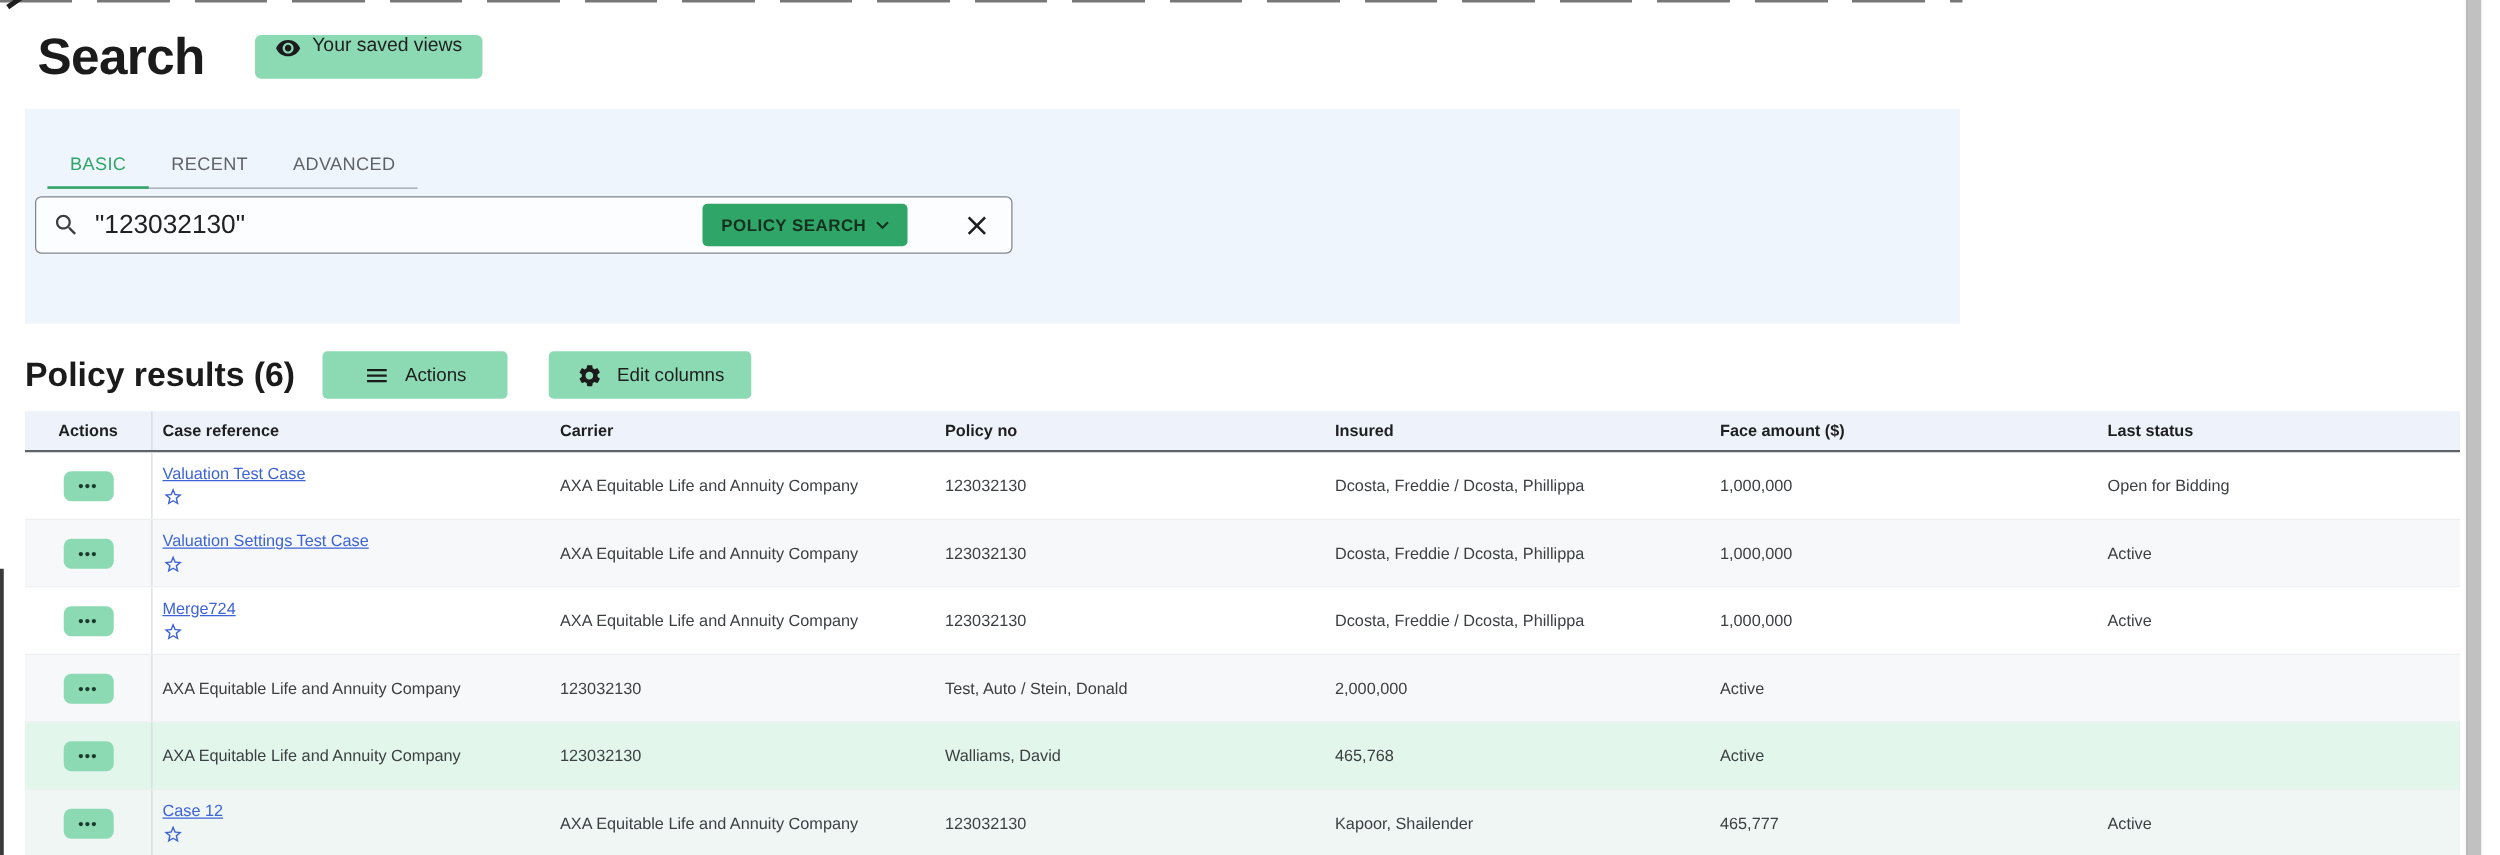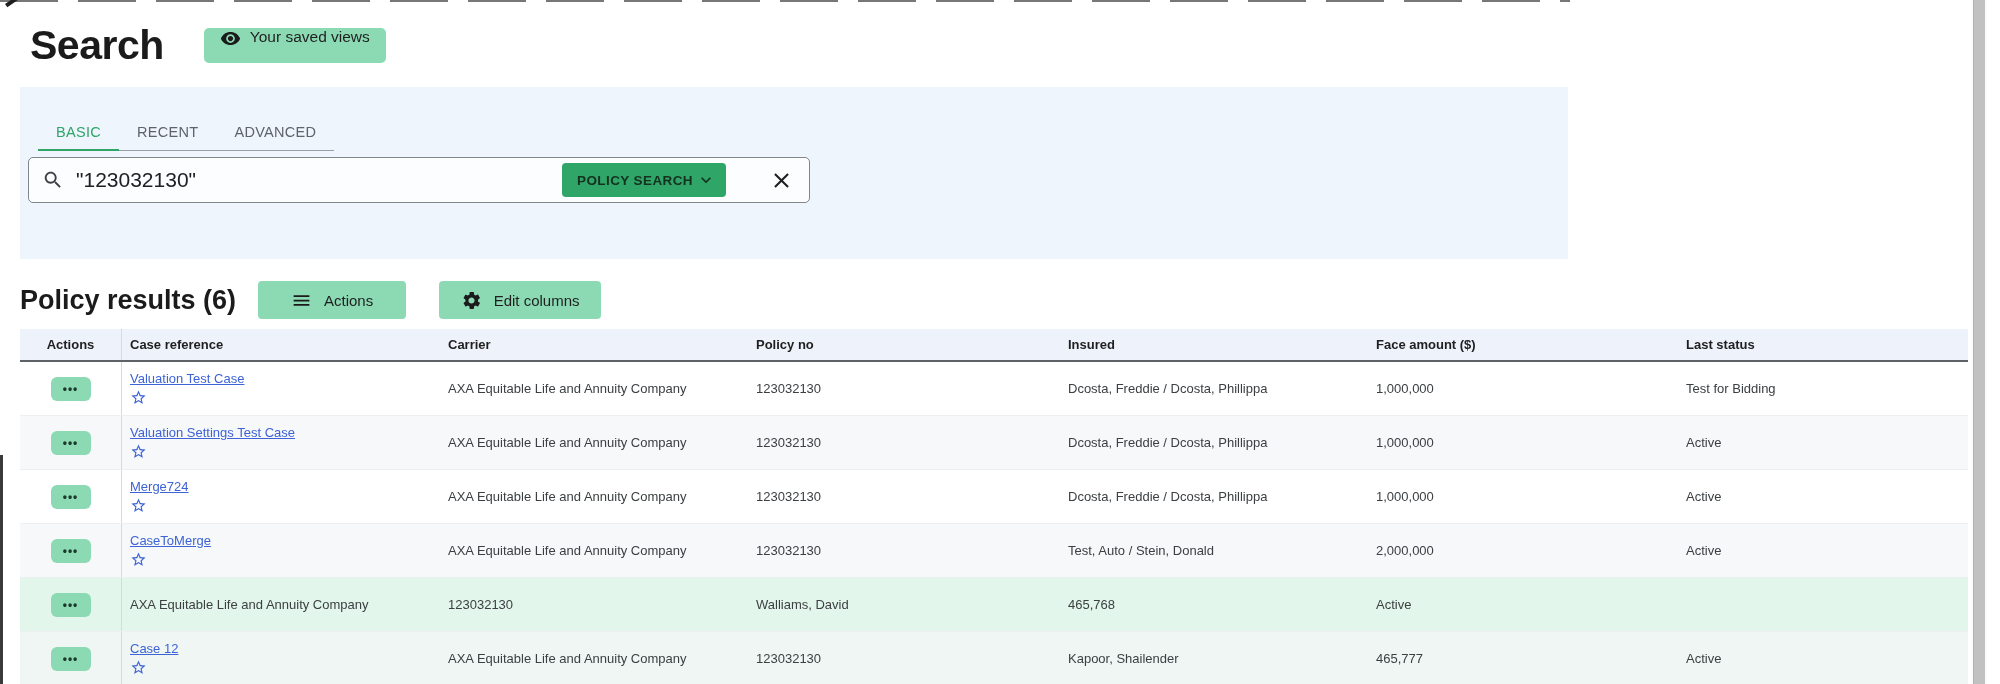--- a/index.html
+++ b/index.html
@@ -184,21 +184,21 @@
     </div>
     <div class="c-case">
       <a class="case-link">Valuation Test Case</a><span class="star-icon"><svg width="17" height="17" viewBox="0 0 24 24" fill="#3d63d6">
               <path d="M22 9.24l-7.19-.62L12 2 9.19 8.63 2 9.24l5.46 4.73L5.82 21 12 17.27 18.18 21l-1.63-7.03L22 9.24zM12 15.4l-3.76 2.27 1-4.28-3.32-2.88 4.38-.38L12 6.1l1.71 4.04 4.38.38-3.32 2.88 1 4.28L12 15.4z"></path>
             </svg></span>
     </div>
     <div class="c-carrier">AXA Equitable Life and Annuity Company</div>
     <div class="c-policy">123032130</div>
     <div class="c-insured">Dcosta, Freddie / Dcosta, Phillippa</div>
     <div class="c-face">1,000,000</div>
-    <div class="c-status">Test for Bidding</div>
+    <div class="c-status">Open for Bidding</div>
   </div>
 
   <div class="trow tint-gray">
     <div class="c-actions">
       <button class="dots-btn c-dots">•••</button>
     </div>
     <div class="c-case">
       <a class="case-link">Valuation Settings Test Case</a><span class="star-icon"><svg width="17" height="17" viewBox="0 0 24 24" fill="#3d63d6">
               <path d="M22 9.24l-7.19-.62L12 2 9.19 8.63 2 9.24l5.46 4.73L5.82 21 12 17.27 18.18 21l-1.63-7.03L22 9.24zM12 15.4l-3.76 2.27 1-4.28-3.32-2.88 4.38-.38L12 6.1l1.71 4.04 4.38.38-3.32 2.88 1 4.28L12 15.4z"></path>
             </svg></span>
@@ -223,25 +223,20 @@
     <div class="c-policy">123032130</div>
     <div class="c-insured">Dcosta, Freddie / Dcosta, Phillippa</div>
     <div class="c-face">1,000,000</div>
     <div class="c-status">Active</div>
   </div>
 
   <div class="trow tint-gray">
     <div class="c-actions">
       <button class="dots-btn c-dots">•••</button>
     </div>
-    <div class="c-case">
-      <a class="case-link">CaseToMerge</a><span class="star-icon"><svg width="17" height="17" viewBox="0 0 24 24" fill="#3d63d6">
-              <path d="M22 9.24l-7.19-.62L12 2 9.19 8.63 2 9.24l5.46 4.73L5.82 21 12 17.27 18.18 21l-1.63-7.03L22 9.24zM12 15.4l-3.76 2.27 1-4.28-3.32-2.88 4.38-.38L12 6.1l1.71 4.04 4.38.38-3.32 2.88 1 4.28L12 15.4z"></path>
-            </svg></span>
-    </div>
     <div class="c-carrier">AXA Equitable Life and Annuity Company</div>
     <div class="c-policy">123032130</div>
     <div class="c-insured">Test, Auto / Stein, Donald</div>
     <div class="c-face">2,000,000</div>
     <div class="c-status">Active</div>
   </div>
 
   <div class="trow tint-mint">
     <div class="c-actions">
       <button class="dots-btn c-dots">•••</button>

